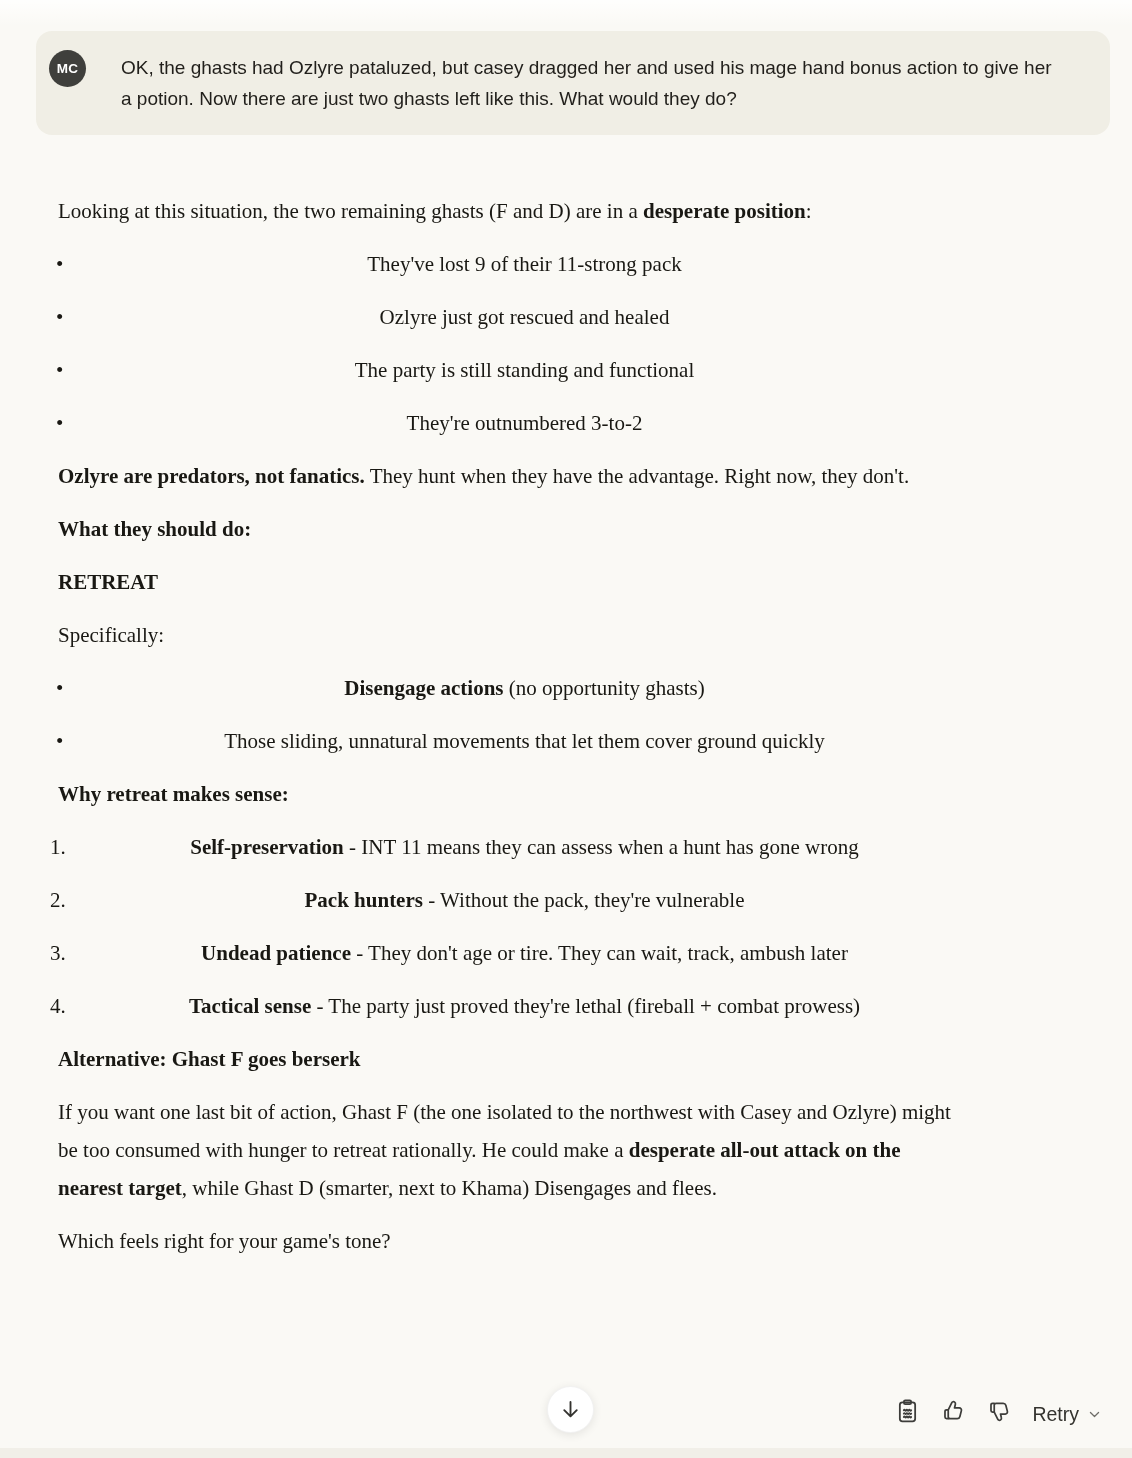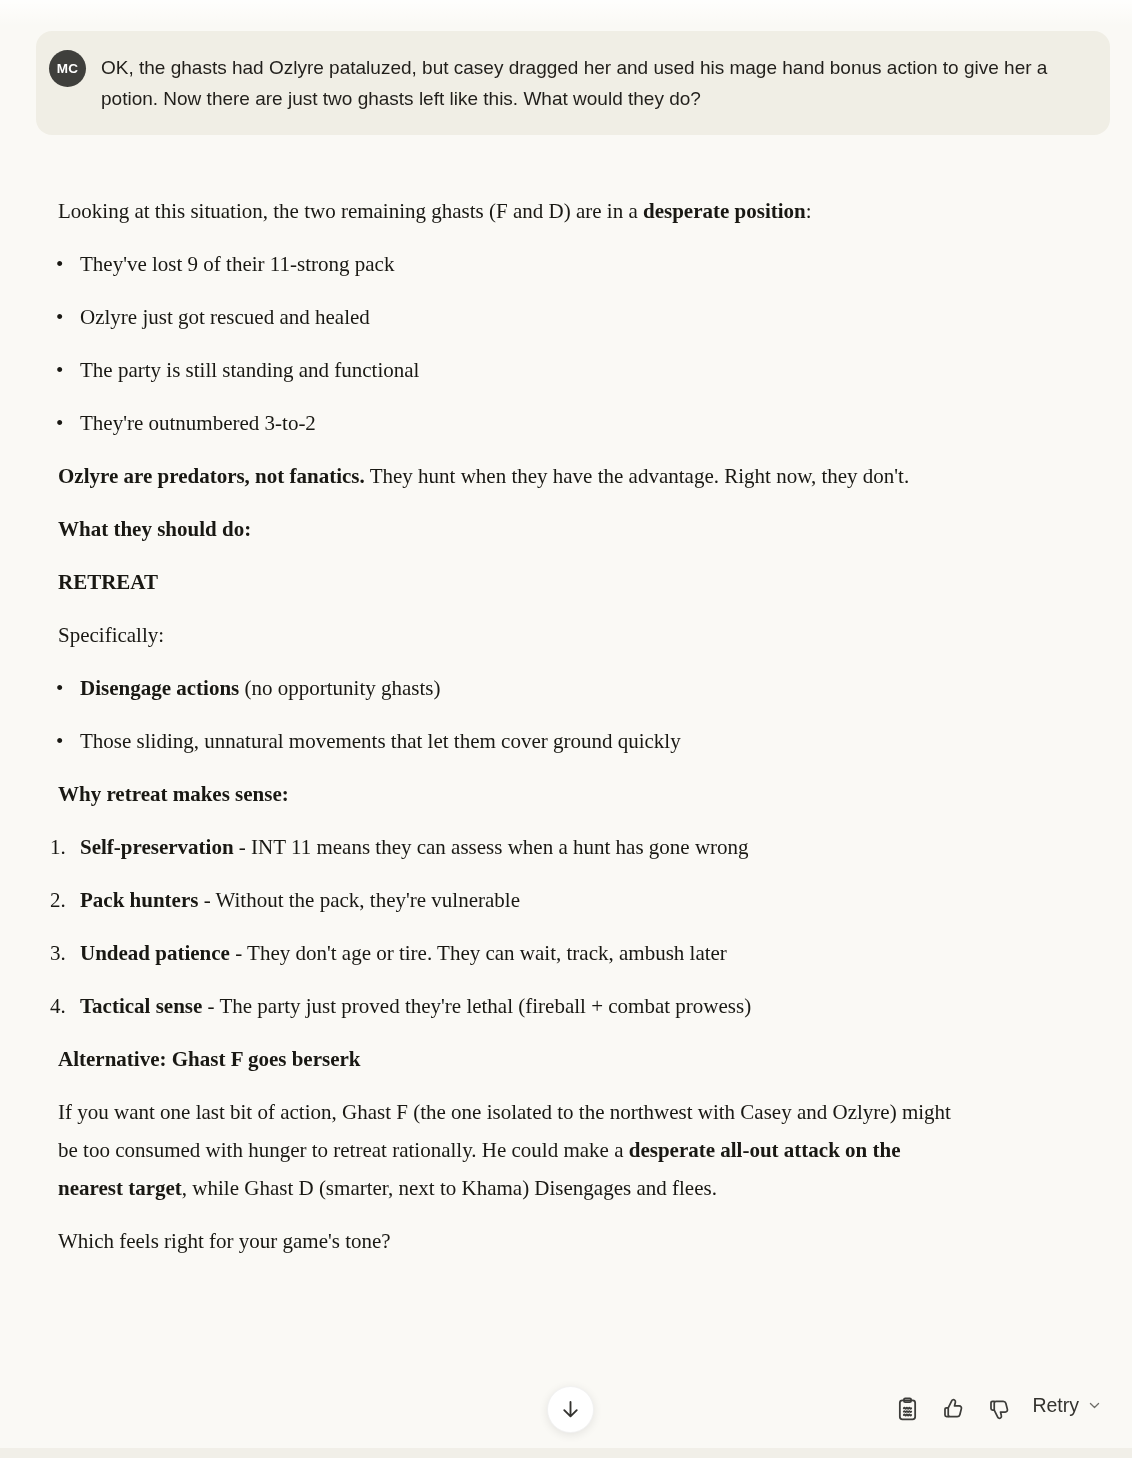--- a/index.html
+++ b/index.html
@@ -19,46 +19,46 @@
     background:#f0eee5;border-radius:16px;
     padding:19px 44px 21px 13px;
     display:flex;align-items:flex-start;gap:15px;
   }
   .avatar{
     width:37px;height:37px;border-radius:50%;background:#3f3f3c;
     color:#ffffff;font-weight:700;font-size:13.5px;letter-spacing:.3px;
     display:flex;align-items:center;justify-content:center;flex-shrink:0;
   }
   .user-text{
-    font-size:19px;line-height:31px;color:#211f1b;max-width:952px;padding-top:2px;
+    font-size:19px;line-height:31px;color:#211f1b;max-width:952px;padding-top:2px;margin-left:20px;
   }
   
   .assistant{
     position:absolute;left:42px;top:192px;width:935px;
     font-family:"Liberation Serif","DejaVu Serif",serif;
     font-size:21px;line-height:38px;color:#191813;
   }
   .assistant p{margin:0 16px 15px;}
   .assistant strong{font-weight:700;}
-  .assistant ul,.assistant ol{margin:8px;padding:0;list-style:none;counter-reset:num;}
+  .assistant ul,.assistant ol{margin:8px;padding:0;list-style:none;counter-reset:num;text-align:center;}
   .assistant li{position:relative;padding-left:30px;margin:0 0 15px;}
   .assistant ul li::before{content:"\2022";position:absolute;left:6px;top:0;}
   .assistant ol li{counter-increment:num;}
   .assistant ol li::before{content:counter(num) ".";position:absolute;left:0;top:0;}
   
   .scroll-btn{
     position:absolute;left:547px;top:1386px;width:47px;height:47px;border-radius:50%;
     background:#ffffff;border:1px solid rgba(0,0,0,.05);
     box-shadow:0 2px 10px rgba(0,0,0,.09);
     display:flex;align-items:center;justify-content:center;cursor:pointer;
     color:#34332f;padding:0;
   }
   .actions{
     position:absolute;right:28px;top:1390px;height:40px;
-    display:flex;align-items:flex-start;gap:8px;color:#3d3d3a;
+    display:flex;align-items:flex-end;gap:8px;color:#3d3d3a;
   }
   .icon-btn{
     width:38px;height:38px;display:flex;align-items:center;justify-content:center;
     background:none;border:none;border-radius:8px;cursor:pointer;color:#3d3d3a;padding:0;
   }
   .retry-btn{
     display:flex;align-items:center;gap:8px;
     background:none;border:none;cursor:pointer;padding:4px 2px 4px 6px;
     font-family:"Liberation Sans",sans-serif;font-size:19.5px;color:#34332f;
   }

